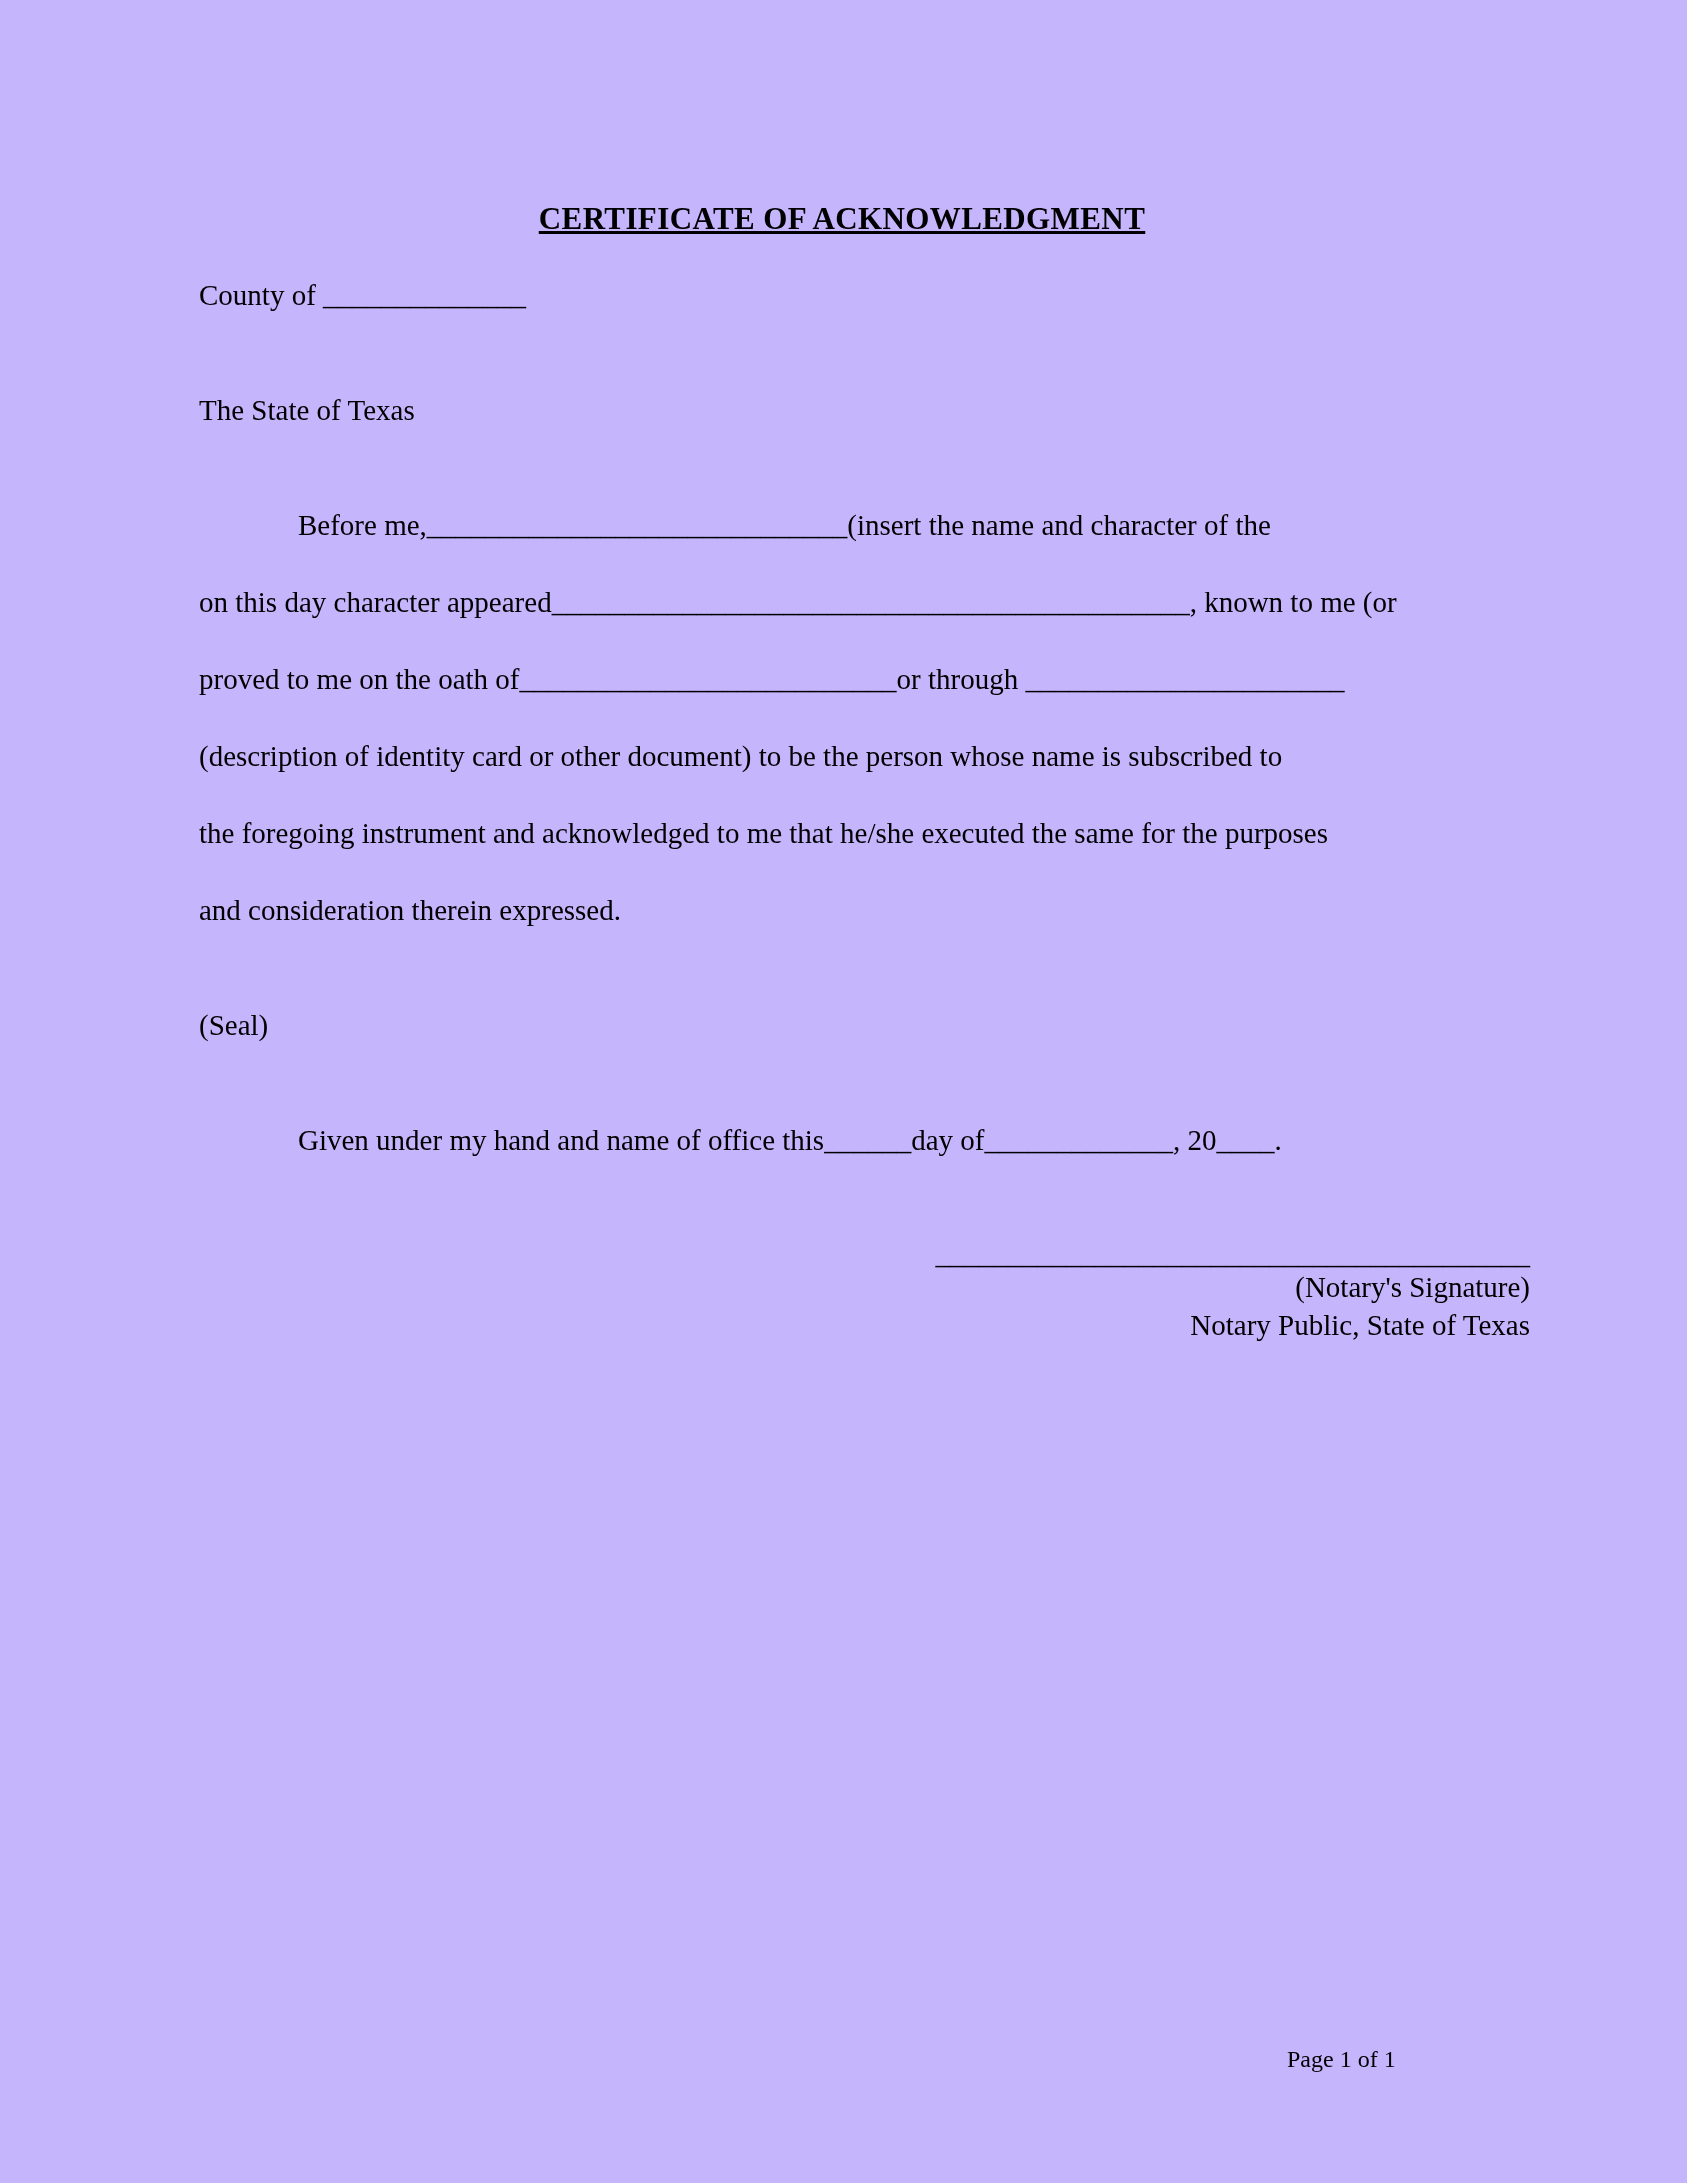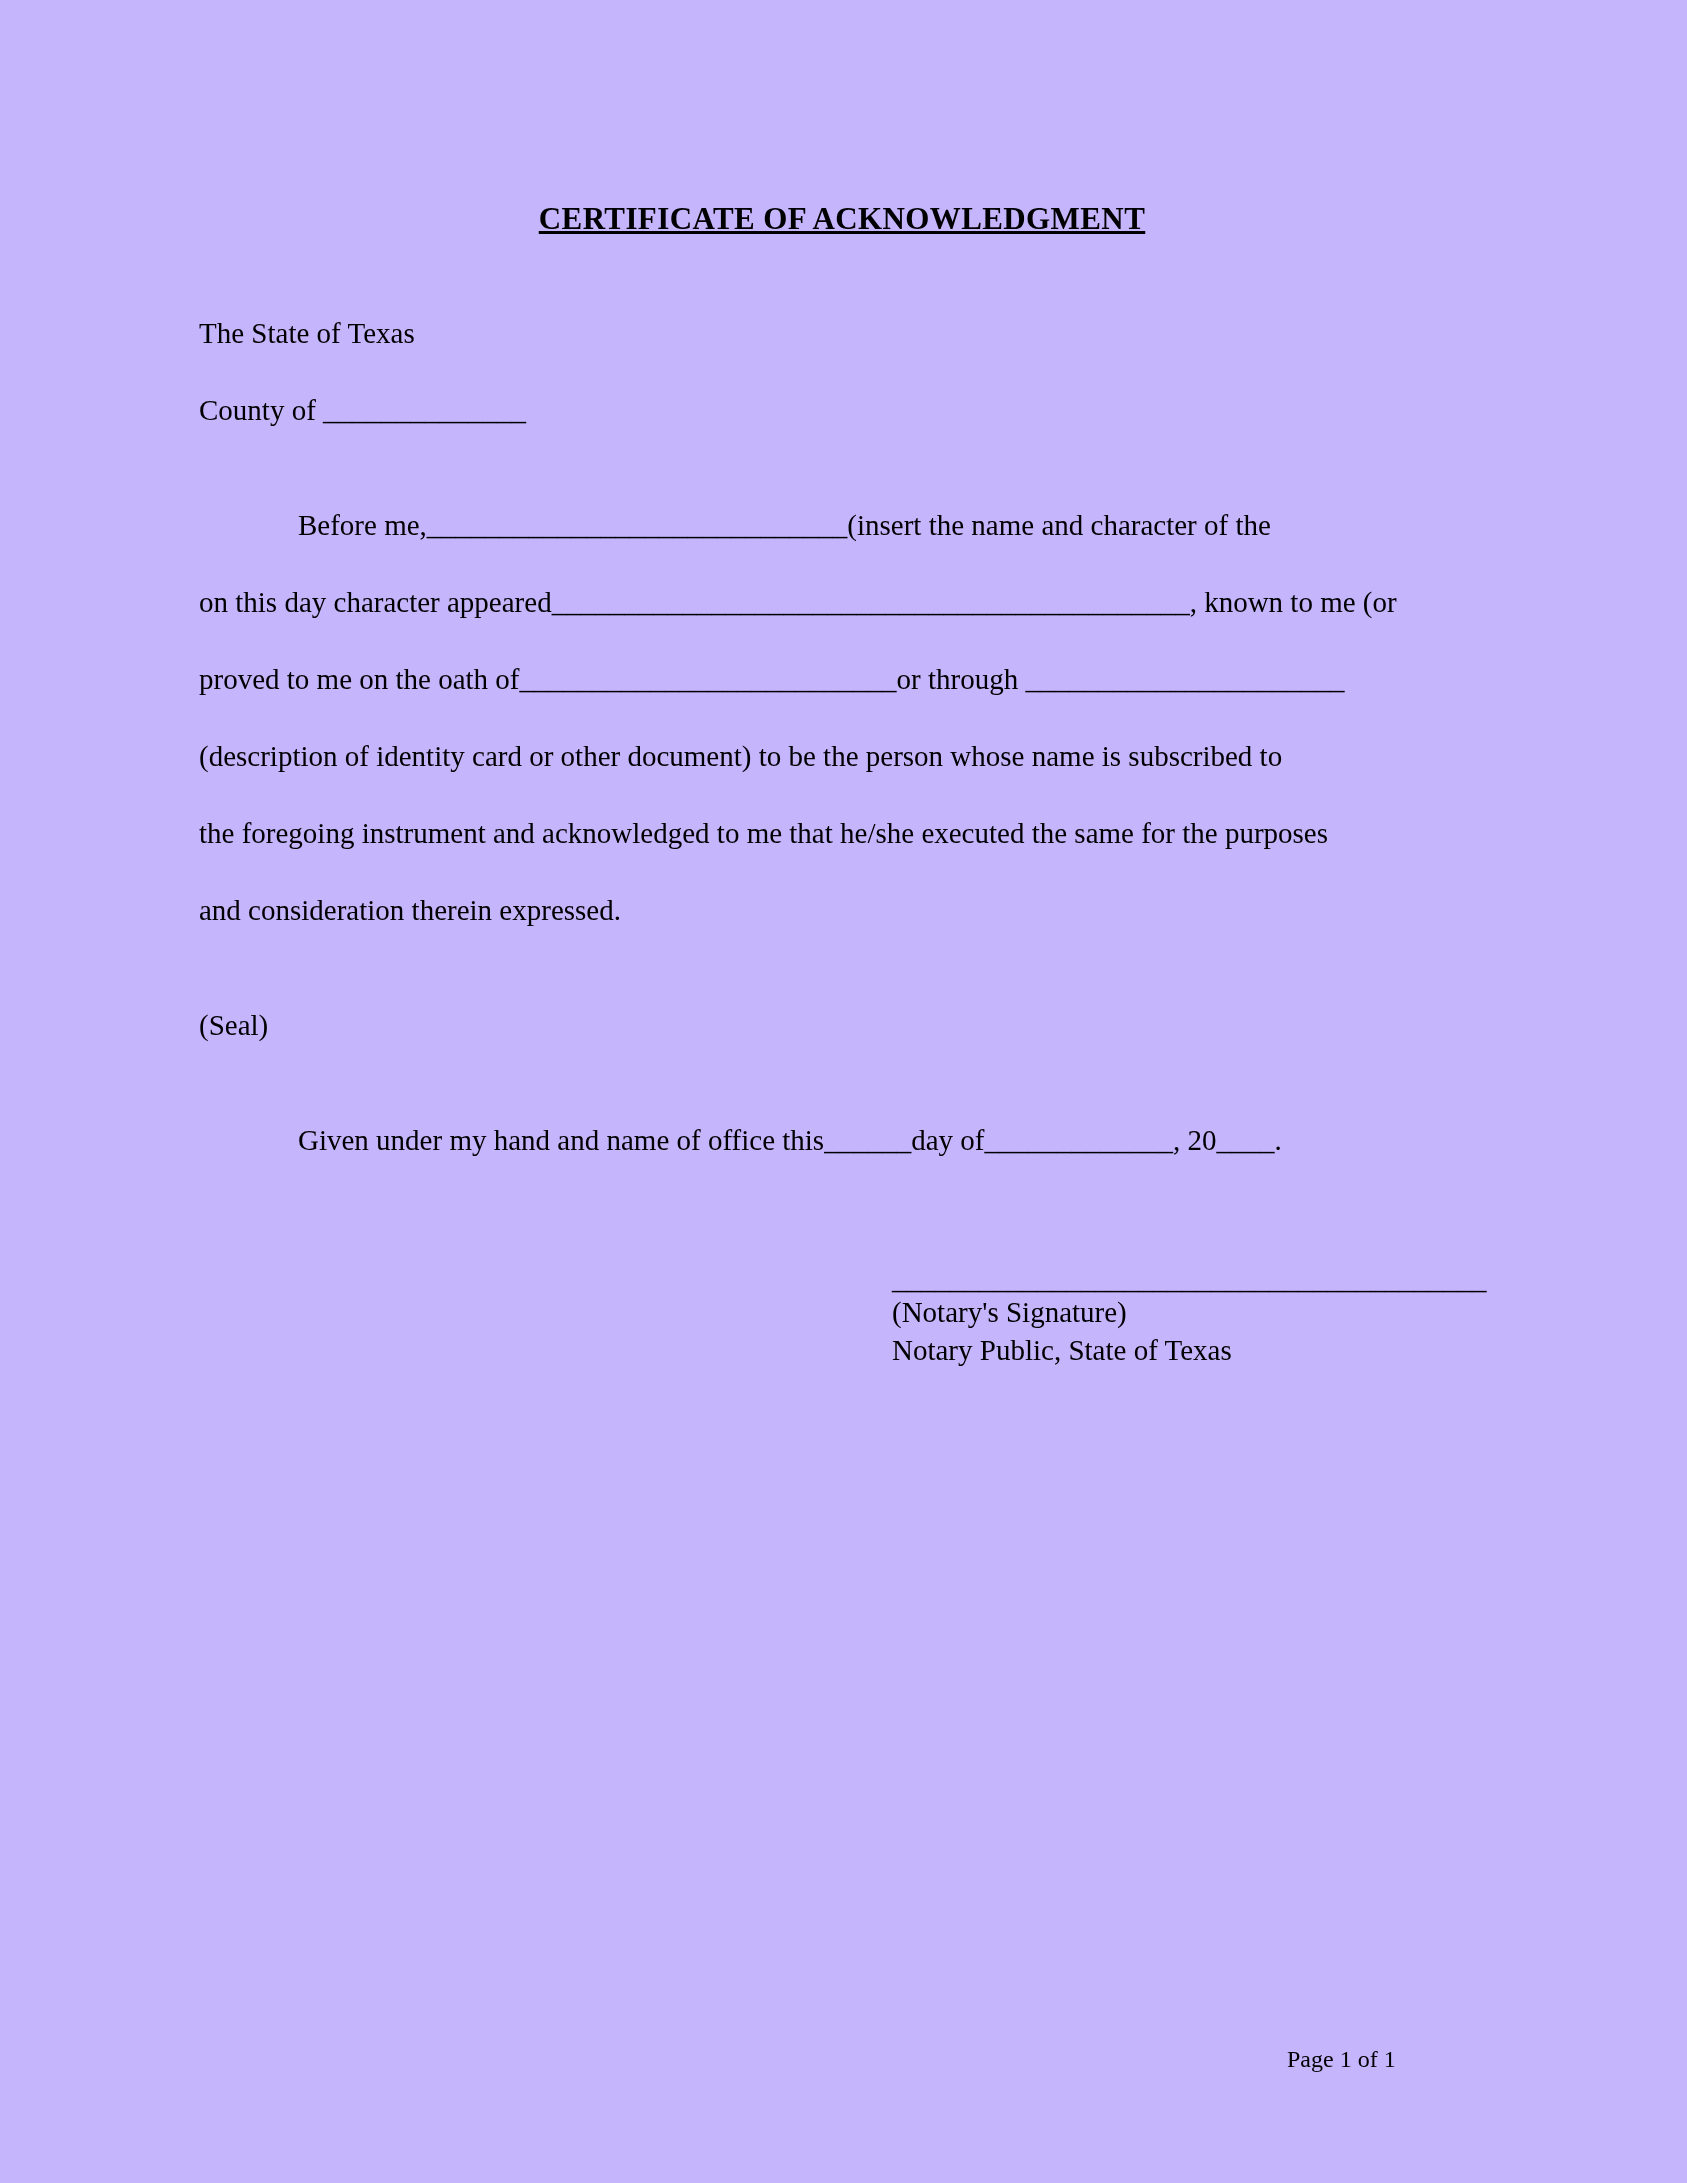--- a/index.html
+++ b/index.html
@@ -30,21 +30,21 @@
     font-weight: bold;
     text-decoration: underline;
     text-align: center;
     letter-spacing: 0.4px;
     white-space: pre;
     
     width: 1286px;
   }
   .gap-sm { margin-top: 38px; }
   .gap-lg { margin-top: 76px; }
-  .gap-xl { margin-top: 105px; }
+  .gap-xl { margin-top: 80px; text-align: right; }
   .indent { padding-left: 99px; }
   .notary-block {
     margin-left: 693px;
   }
   .sig-rule {
     line-height: 28px;
     white-space: pre;
   }
   .notary-line {
     line-height: 38px;
@@ -60,23 +60,23 @@
   }
 </style>
 </head>
 <body>
 
 <div class="page">
   <div class="content">
 
     <div class="title">CERTIFICATE OF ACKNOWLEDGMENT</div>
 
+    <div class="line gap-sm">County of ______________</div>
+
     <div class="line gap-lg">The State of Texas</div>
-
-    <div class="line gap-sm">County of ______________</div>
 
     <div class="line gap-lg indent">Before me,_____________________________(insert the name and character of the</div>
 
 
     <div class="line gap-sm">on this day character appeared____________________________________________, known to me (or</div>
 
     <div class="line gap-sm">proved to me on the oath of__________________________or through ______________________</div>
 
     <div class="line gap-sm">(description of identity card or other document) to be the person whose name is subscribed to</div>
 

